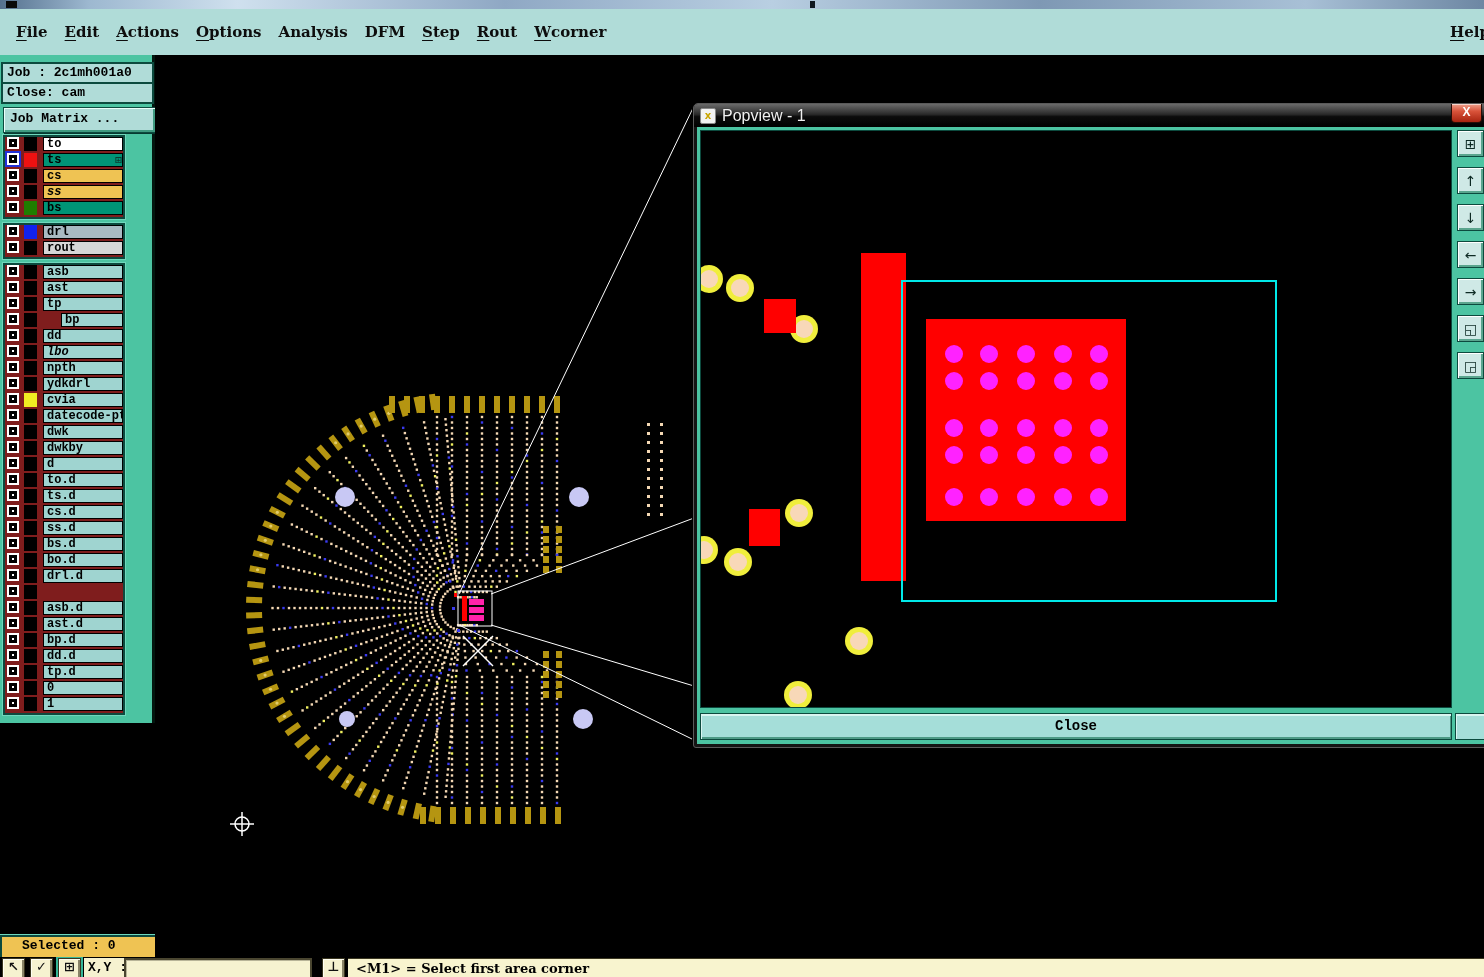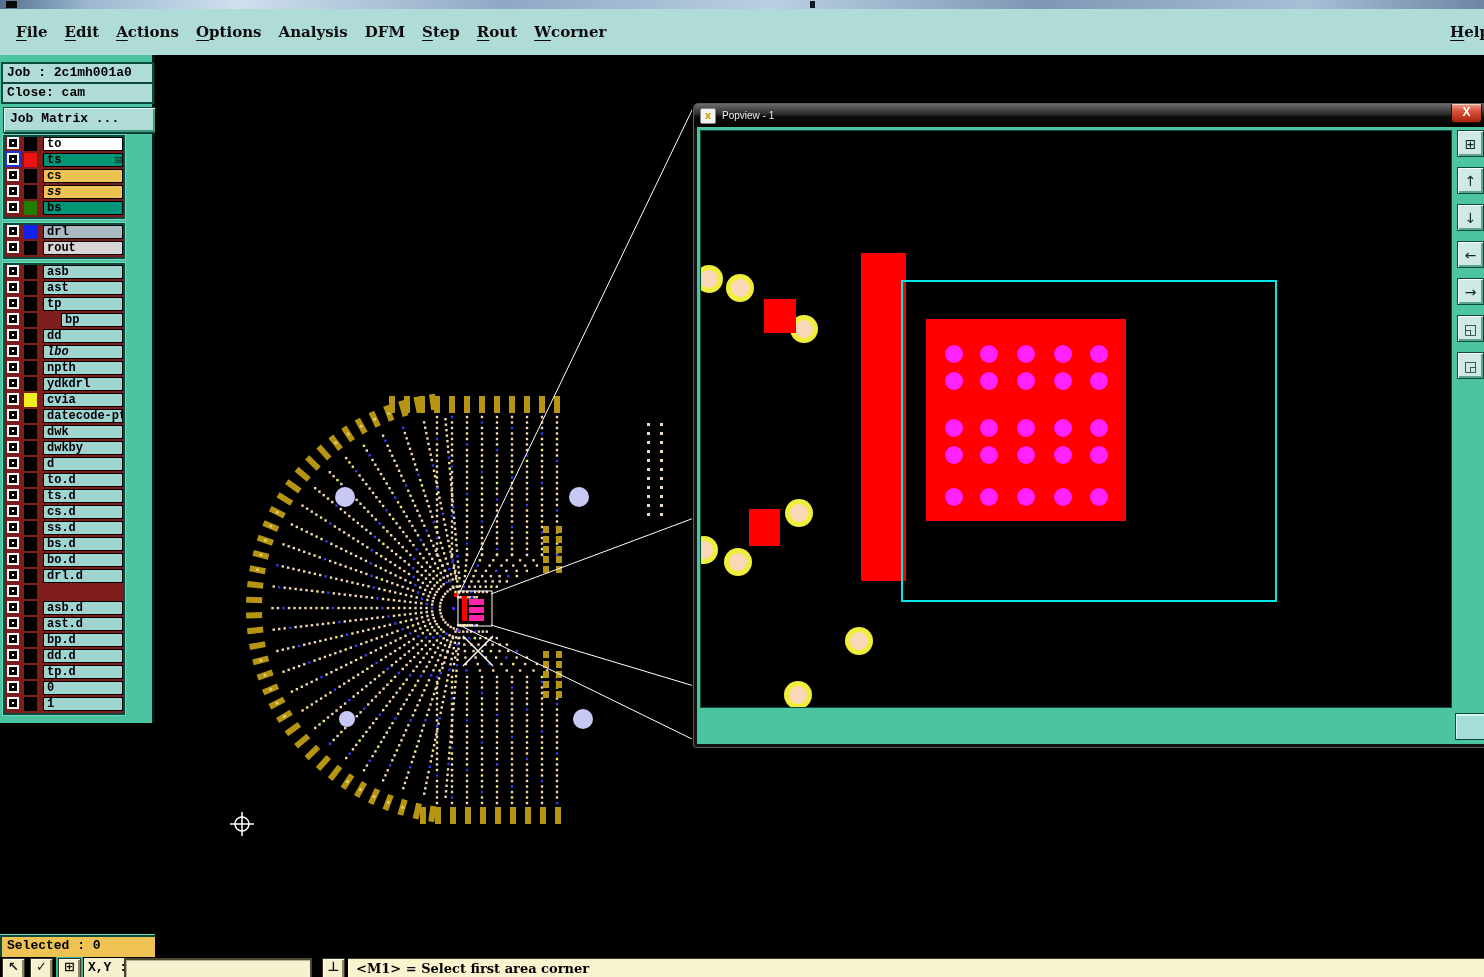--- a/index.html
+++ b/index.html
@@ -34,21 +34,21 @@
   .cb i{display:block;width:2px;height:2px;border:3px solid #000;background:#fff;}
   .cb.sel{box-shadow:0 0 0 2px #2230d8;}
   .sw{width:13px;height:14px;margin-left:5px;flex:none;}
   .lab{margin-left:6px;width:80px;height:14px;border:1px solid #000;box-sizing:border-box;
        font-weight:bold;font-size:12px;line-height:12px;color:#000;padding-left:3px;
        white-space:nowrap;overflow:hidden;position:relative;}
   .gic{position:absolute;right:0;top:0;font-size:9px;line-height:12px;color:#0c3a30;
        font-family:"DejaVu Sans",sans-serif;}
   #selected-box{position:absolute;left:0;top:880px;width:149px;height:20px;background:#efc353;
     border:2px solid #0c4a3e;box-shadow:0 0 0 1px #6fd8bc;font-weight:bold;font-size:13px;
-    line-height:18px;color:#000;padding-left:5px;}
+    line-height:18px;color:#000;padding-left:20px;}
   
   #main-canvas{position:absolute;left:155px;top:55px;width:1329px;height:902px;background:#000;}
   
   #bottom-bar{position:absolute;left:0;top:957px;width:1484px;height:20px;background:#000;overflow:hidden;}
   .bb{position:absolute;top:1px;width:23px;height:23px;background:#f6f2d0;border:1px solid #3a3620;
       box-shadow:inset 1px 1px 0 #fffef2,inset -2px -2px 0 #8a8468;color:#111;
       font-family:"DejaVu Sans",sans-serif;font-weight:bold;font-size:13px;
       display:flex;align-items:flex-start;justify-content:center;box-sizing:border-box;}
   .bb.active{box-shadow:0 0 0 2px #35b598,inset 1px 1px 0 #fffef2,inset -2px -2px 0 #8a8468;}
   #xy-chip{position:absolute;left:84px;top:1px;height:23px;background:#f6f2d0;
@@ -63,21 +63,21 @@
   
   #popview{position:absolute;left:693px;top:103px;width:800px;height:645px;background:#141414;
     border:1px solid #5a5a5a;border-radius:5px 5px 3px 3px;
     box-shadow:0 0 0 1px #000,2px 3px 7px rgba(0,0,0,.65);box-sizing:border-box;}
   #pv-titlebar{position:relative;height:23px;border-radius:4px 4px 0 0;
     background:linear-gradient(180deg,#6a6a6a 0%,#2a2a2a 45%,#0c0c0c 55%,#000 100%);
     display:flex;align-items:center;padding-left:6px;}
   #pv-icon{width:14px;height:14px;background:#f2f2f2;border-radius:2px;margin-right:6px;
     font-family:"DejaVu Sans",sans-serif;font-weight:bold;font-size:10px;color:#c8a400;
     display:flex;align-items:center;justify-content:center;border:1px solid #888;}
-  #pv-title{font-family:"Liberation Sans","DejaVu Sans",sans-serif;font-size:10px;color:#f0f0f0;
+  #pv-title{font-family:"Liberation Sans","DejaVu Sans",sans-serif;font-size:16px;color:#f0f0f0;
     text-shadow:0 1px 2px #000;}
   #pv-close{position:absolute;right:10px;top:0;width:31px;height:19px;
     background:linear-gradient(180deg,#f0a28e 0%,#d9533a 40%,#a82410 100%);
     border:1px solid #2a0d05;border-top:none;border-radius:0 0 4px 4px;color:#fff;
     font-family:"Liberation Sans",sans-serif;font-weight:bold;font-size:12px;line-height:17px;
     text-align:center;box-shadow:inset 0 1px 0 rgba(255,255,255,.55);box-sizing:border-box;}
   #pv-client{position:absolute;left:3px;right:3px;top:23px;bottom:3px;background:#4cc4a2;}
   #pv-canvas{position:absolute;left:3px;top:3px;width:752px;height:578px;background:#000;
     border:1px solid #0c4a3e;box-sizing:border-box;overflow:hidden;}
   #pv-toolbar{position:absolute;left:760px;top:3px;width:30px;}
@@ -2031,20 +2031,21 @@
       </div>
       <div id="pv-toolbar">
           <div class="pvtb">⊞</div>
           <div class="pvtb">↑</div>
           <div class="pvtb">↓</div>
           <div class="pvtb">←</div>
           <div class="pvtb">→</div>
           <div class="pvtb">◱</div>
           <div class="pvtb">◲</div>
         </div>
+      <div id="pv-closebar">Close</div>
       <div id="pv-stub"></div>
     </div>
   </div>
 
   <div id="bottom-bar">
     <div id="bb-buttons">
         <div class="bb" style="left: 2px;">↖</div>
         <div class="bb" style="left: 30px;">✓</div>
         <div class="bb active" style="left: 58px;">⊞</div>
       </div>

